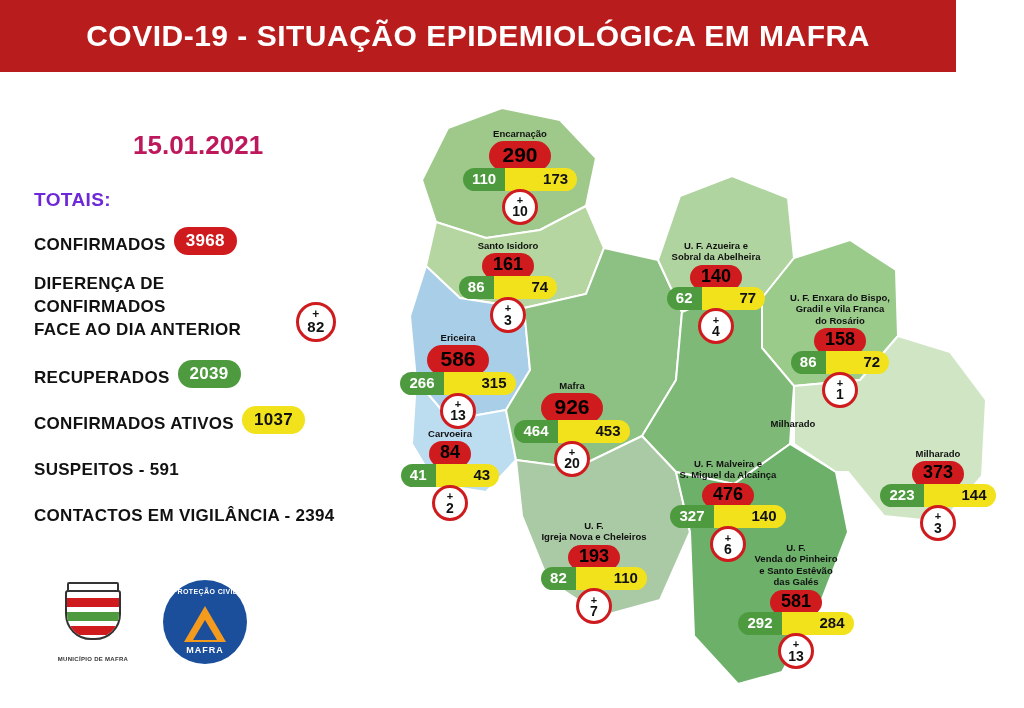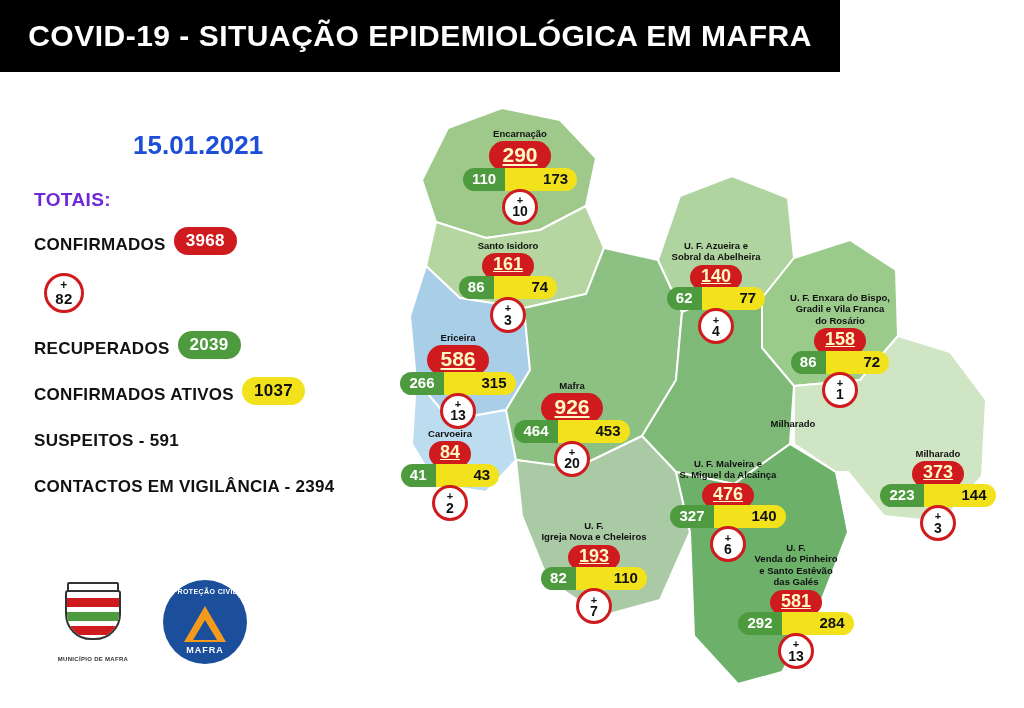--- a/index.html
+++ b/index.html
@@ -10,23 +10,23 @@
     background: #ffffff;
     font-family: "Liberation Sans", sans-serif;
     overflow: hidden;
     position: relative;
   }
 
   
   .header {
     position: absolute;
     left: 0; top: 0;
-    width: 840px;
+    width: 956px;
     height: 72px;
-    background: #000000;
+    background: #b91c1c;
     display: flex;
     align-items: center;
     justify-content: center;
   }
   .header-title {
     color: #ffffff;
     font-size: 30px;
     font-weight: bold;
     letter-spacing: 0.5px;
     text-align: center;
@@ -35,21 +35,21 @@
 
   
   .left-panel {
     position: absolute;
     left: 28px; top: 130px;
     width: 360px;
   }
   .report-date {
     font-size: 26px;
     font-weight: bold;
-    color: #1d4ed8;
+    color: #be185d;
     margin-left: 105px;
     margin-bottom: 28px;
   }
   .totals-label {
     font-size: 19px;
     font-weight: bold;
     color: #6d28d9;
     margin-left: 6px;
     margin-bottom: 16px;
     letter-spacing: 0.4px;
@@ -200,27 +200,26 @@
     font-weight: bold;
     color: #111;
     text-align: center;
     white-space: pre-line;
     line-height: 1.2;
     margin-bottom: 2px;
     width: 150px;
   }
   .confirmed-bubble {
     background: #cf1a1e;
-    color: #fef9c3;
+    color: #000000;
     font-weight: bold;
     font-size: 21px;
     border-radius: 999px;
     padding: 1px 13px 3px;
     line-height: 1.2;
-    text-decoration: underline;
   }
   .confirmed-bubble.sm { font-size: 18px; padding: 1px 11px 3px; }
   .split-row {
     display: flex;
     align-items: flex-start;
     margin-top: -3px;
   }
   .split-left, .split-right {
     font-weight: bold;
     font-size: 15px;
@@ -277,20 +276,22 @@
   <div class="totals-label">TOTAIS:</div>
 
   <div class="totals-list">
 
     <div class="total-row">
       <span class="txt">CONFIRMADOS</span>
       <span class="pill red">3968</span>
     </div>
 
     <div class="total-row">
+      <span class="txt wrap">DIFERENÇA DE CONFIRMADOS
+FACE AO DIA ANTERIOR</span>
       <span class="plus-badge">
         <span class="p">+</span>
         <span class="n">82</span>
       </span>
     </div>
 
     <div class="total-row">
       <span class="txt">RECUPERADOS</span>
       <span class="pill green">2039</span>
     </div>

